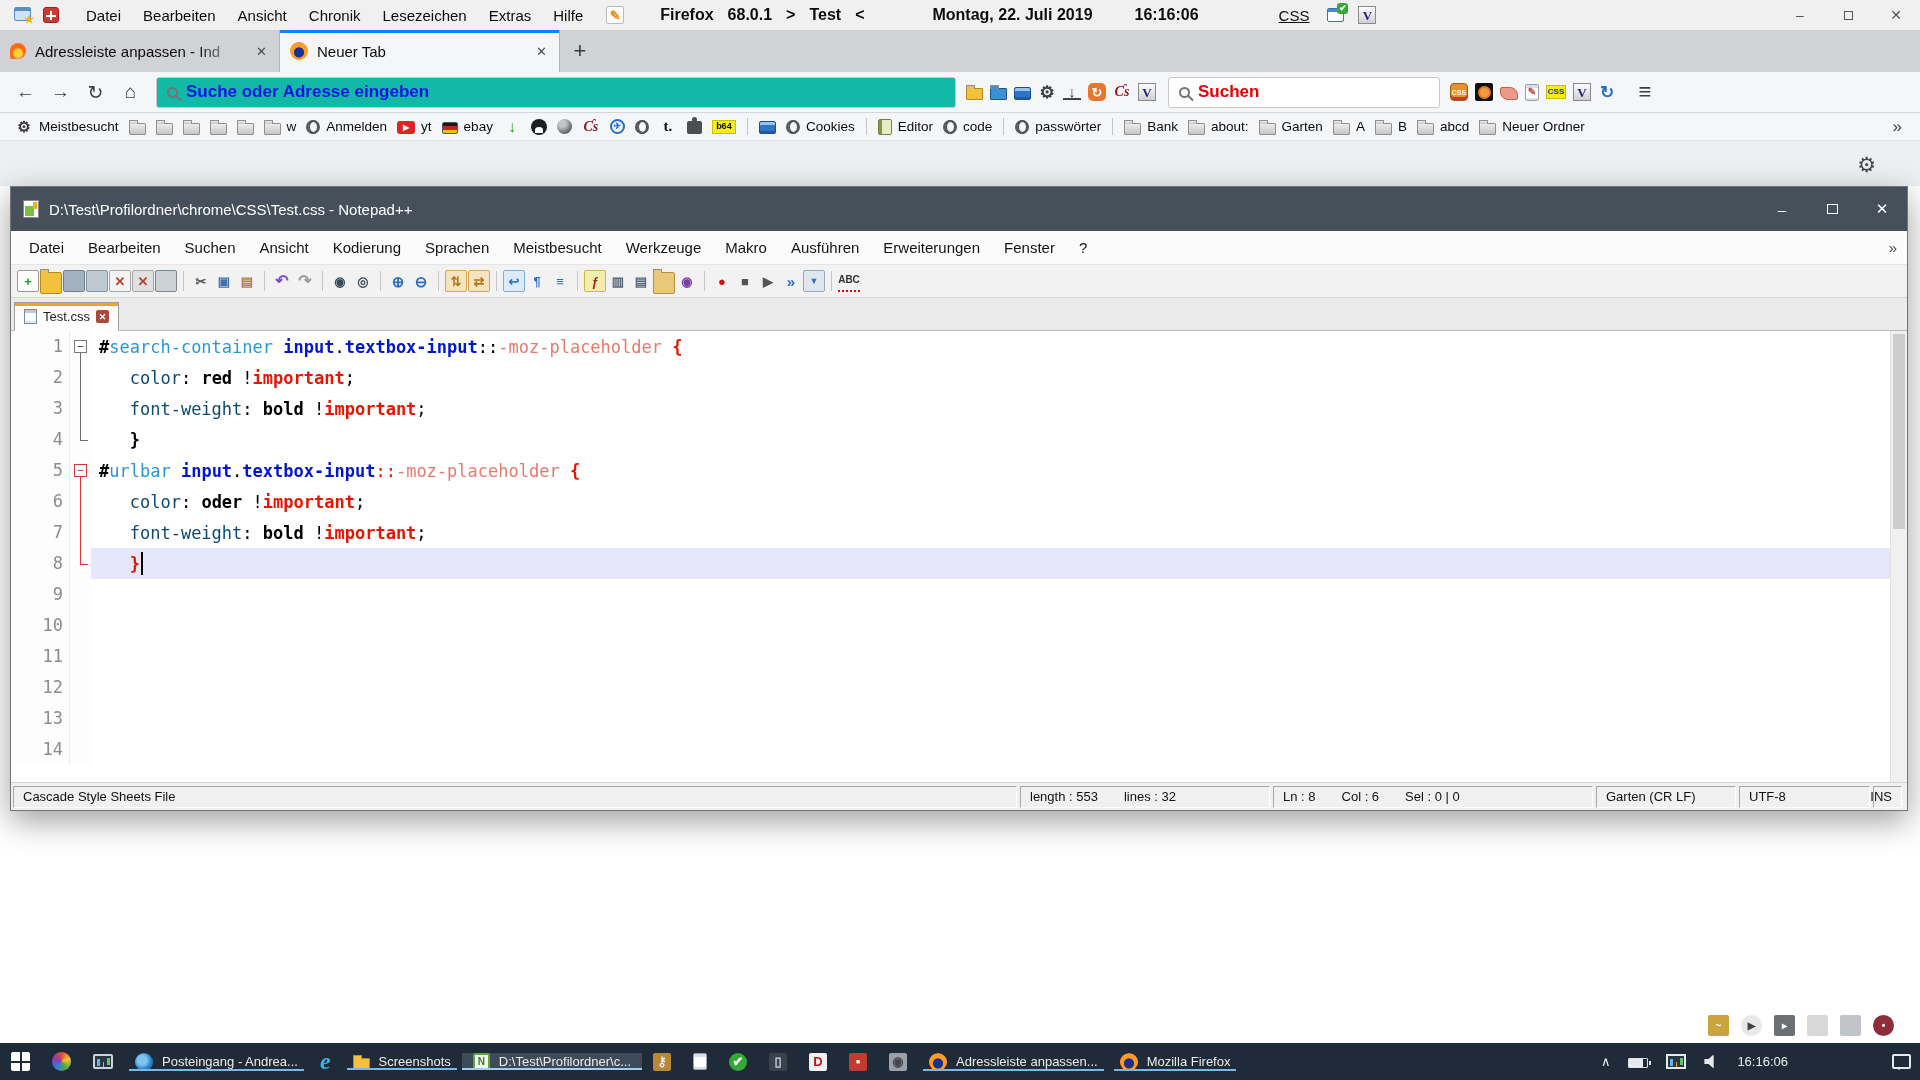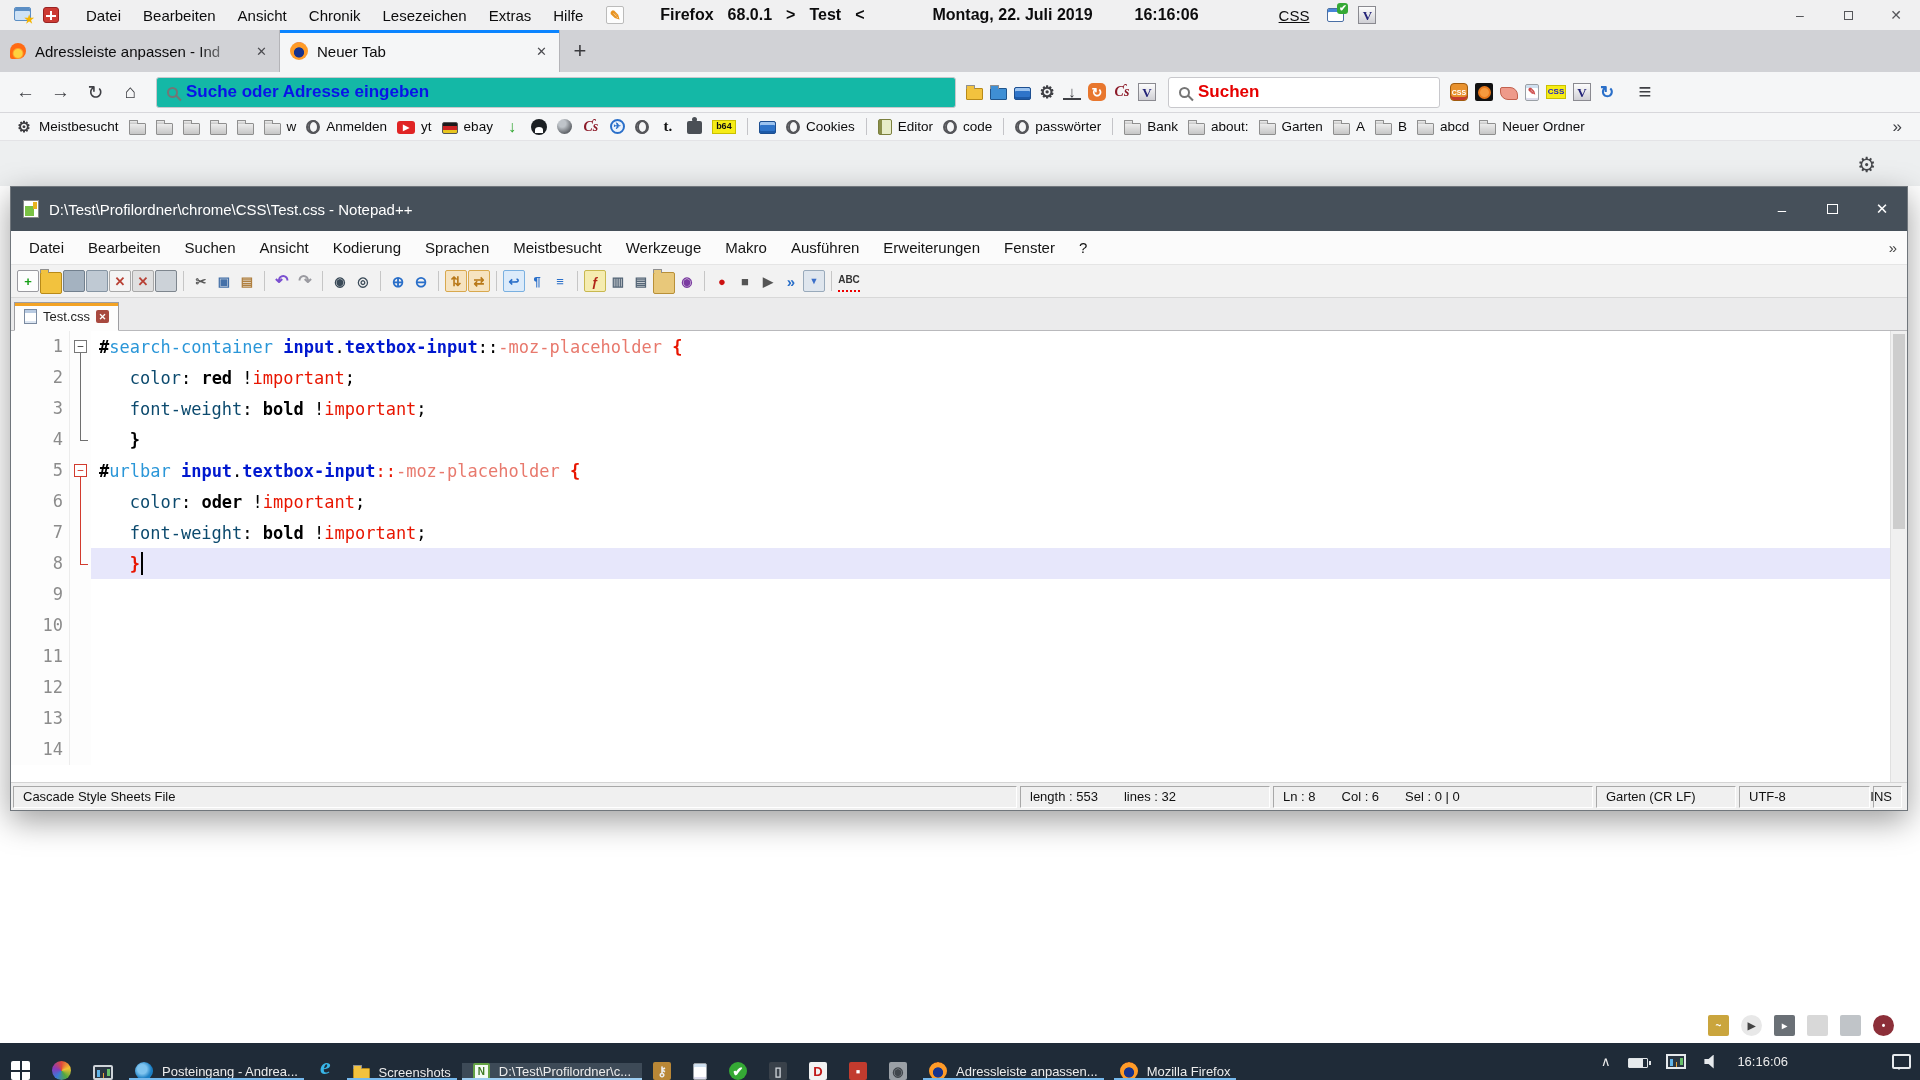--- a/index.html
+++ b/index.html
@@ -180,21 +180,21 @@
   .fm-h.red{background:#d23b2e}
 
   .tk-h{color:#000;font-weight:bold}
   .tk-i{color:#2a96d8}
   .tk-t{color:#0018cf;font-weight:bold}
   .tk-p{color:#000}
   .tk-ps{color:#e8796d}
   .tk-b{color:#e81500;font-weight:bold}
   .tk-pr{color:#0c4a6e}
   .tk-v{color:#000;font-weight:bold}
-  .tk-im{color:#e81500;font-weight:normal}
+  .tk-im{color:#e81500;font-weight:bold}
   .tk-or{color:#e81500}
   .caret{display:inline-block;width:2px;height:23px;background:#000;margin-left:1px}
 
   .npp-vscroll{position:absolute;top:0;right:0;bottom:0;width:17px;background:#f0f0f0;border-left:1px solid #e0e0e0}
   .npp-vthumb{position:absolute;left:2px;right:2px;top:3px;height:195px;background:#cdcdcd}
 
   .npp-status{height:28px;background:#f0f0f0;border-top:1px solid #d4d4d4;display:flex;align-items:center;
      font-size:13px;color:#111;padding:0 2px;flex:none}
   .st-seg{height:22px;display:flex;align-items:center;padding:0 9px;margin-right:3px;
      border:1px solid;border-color:#a8a8a8 #fff #fff #a8a8a8;white-space:nowrap}
@@ -633,21 +633,21 @@
   <div class="float-icons" id="float-icons">
       <span class="ic" style="background: rgb(202, 165, 61);">~</span>
       <span class="ic round" style="background: rgb(232, 232, 232); color: rgb(68, 68, 68);">▶</span>
       <span class="ic" style="background: rgb(106, 112, 118);">▸</span>
       <span class="ic" style="background: rgb(216, 216, 216);"></span>
       <span class="ic" style="background: rgb(192, 196, 200);"></span>
       <span class="ic round" style="background: rgb(140, 47, 57);">•</span>
     </div>
 
   <div class="taskbar">
-    <span id="taskbar-items" style="display:flex;align-items:flex-end">
+    <span id="taskbar-items" style="display:flex;align-items:center">
         <span class="tk-item">
           <span class="ic ic-win"></span>
         </span>
         <span class="tk-item">
           <span class="ic ic-pin"></span>
         </span>
         <span class="tk-item">
           <span class="ic ic-mon"></span>
         </span>
         <span class="tk-item open">

